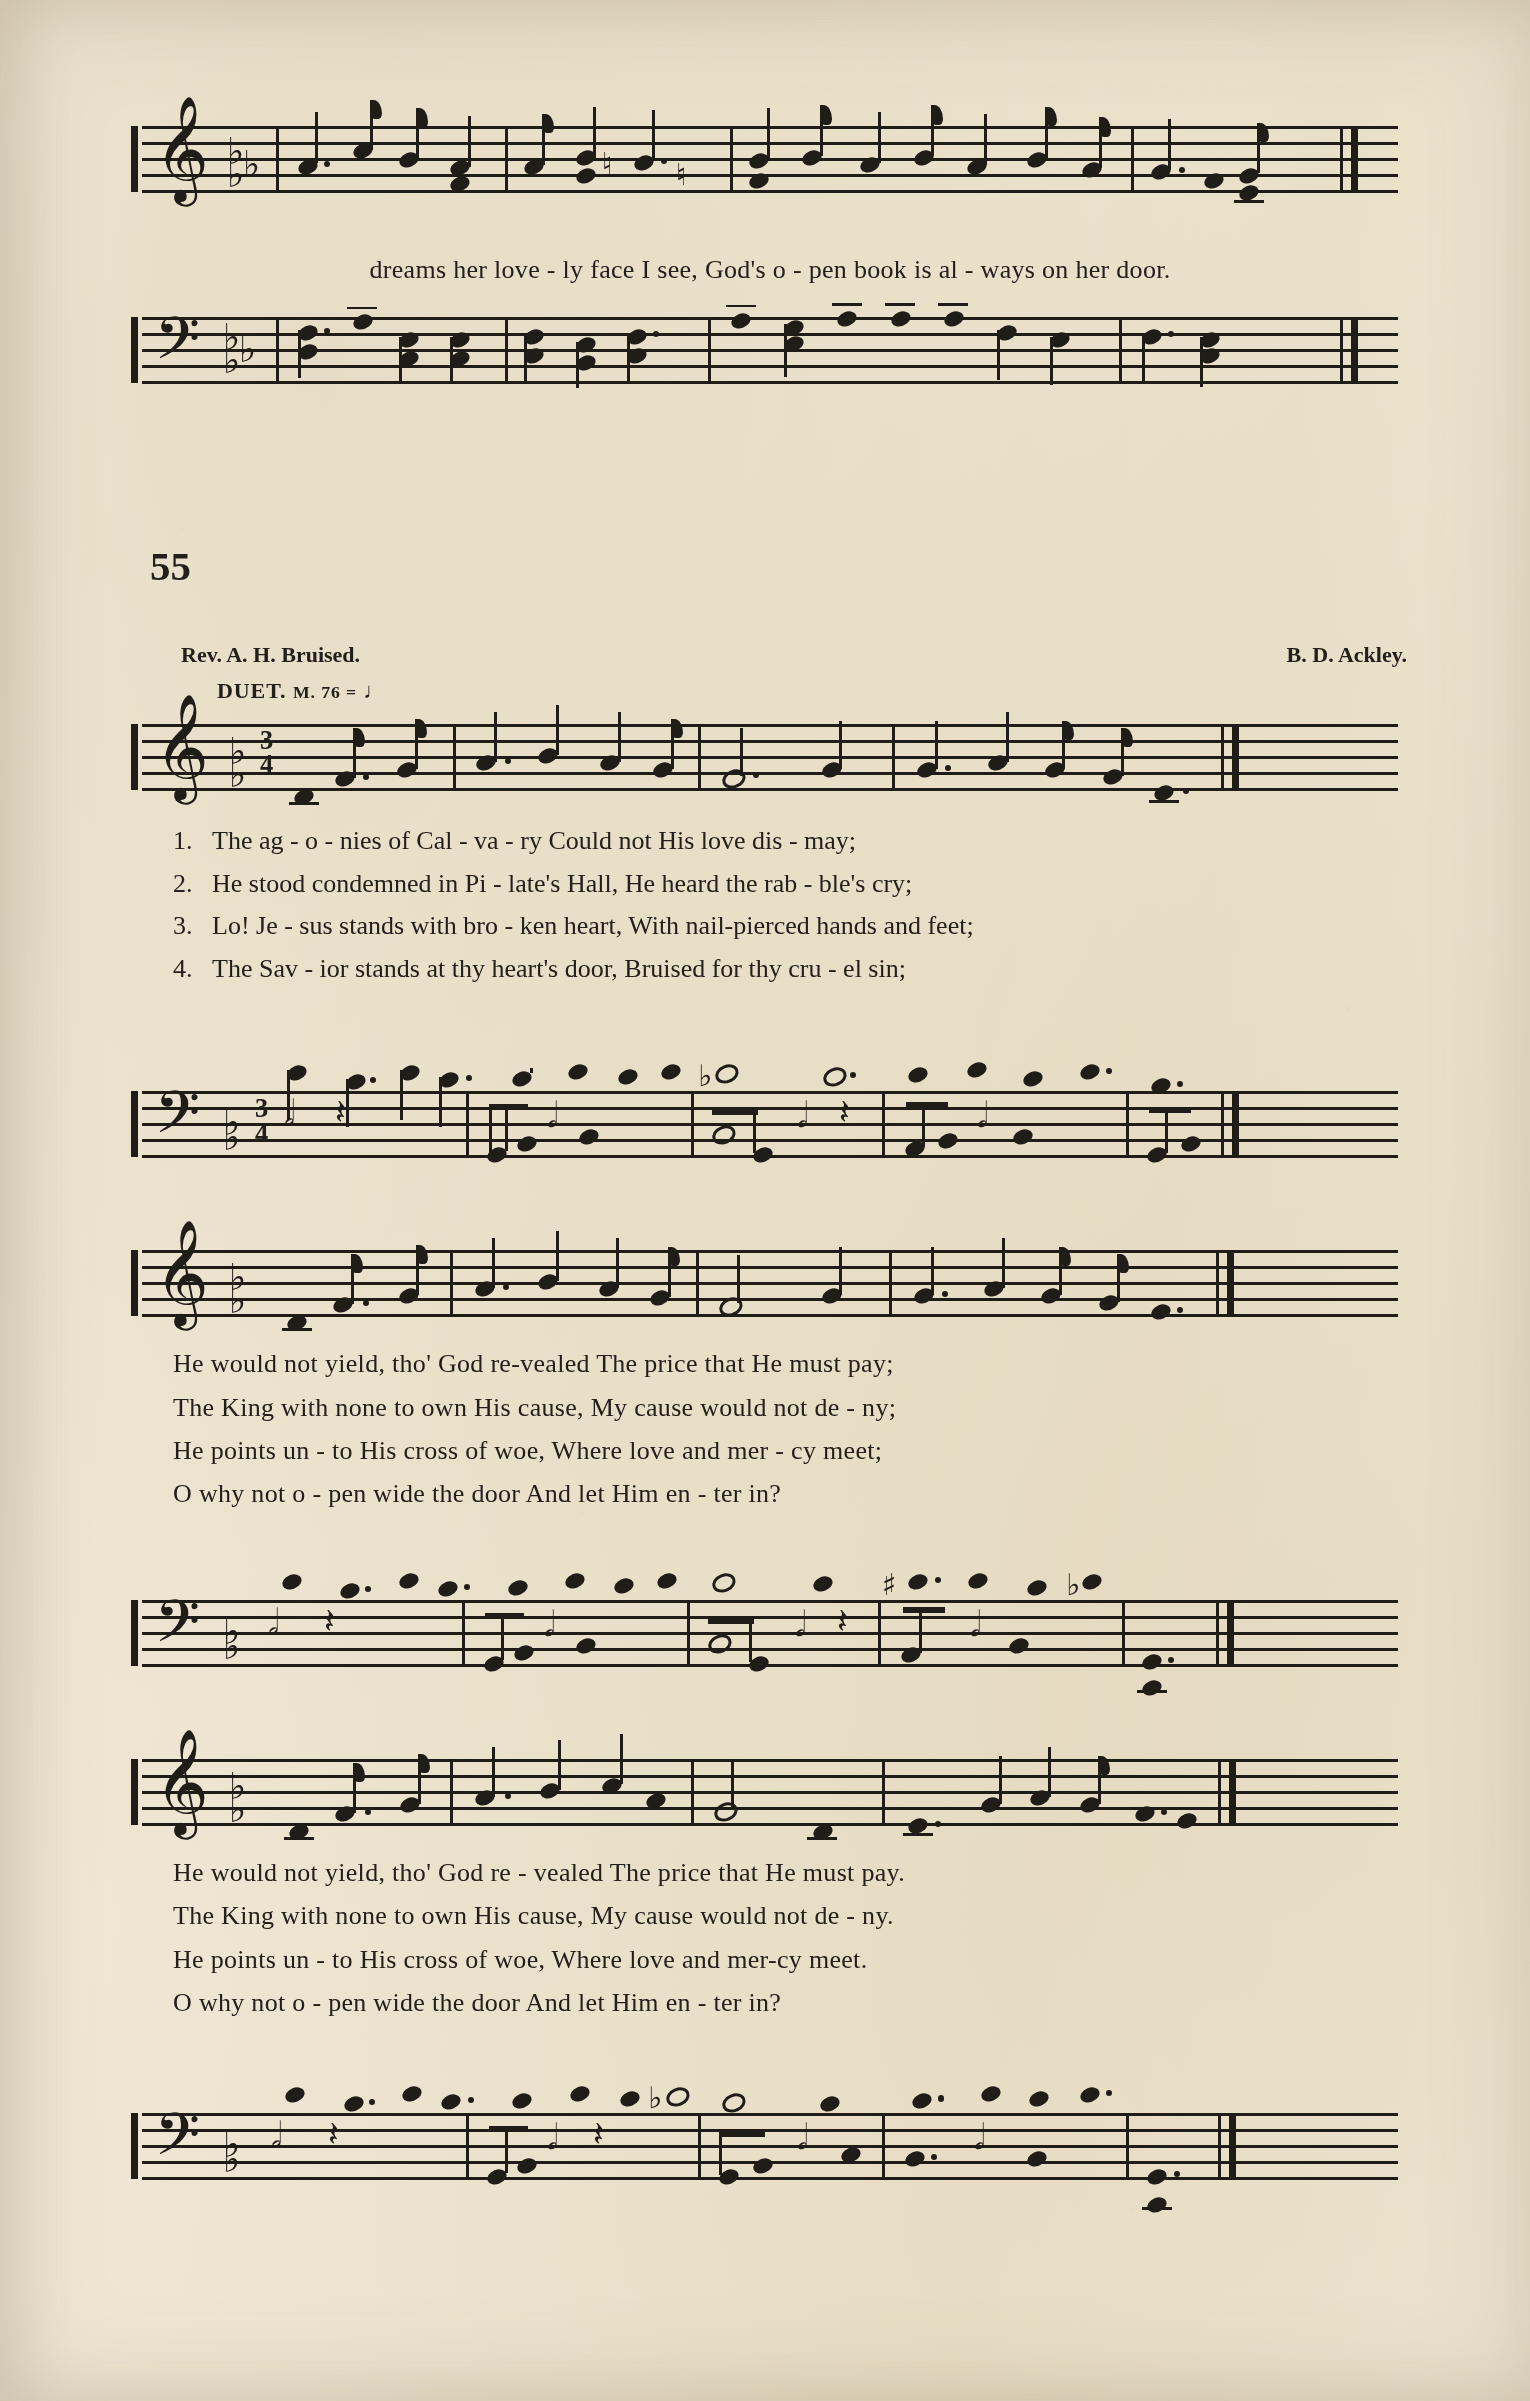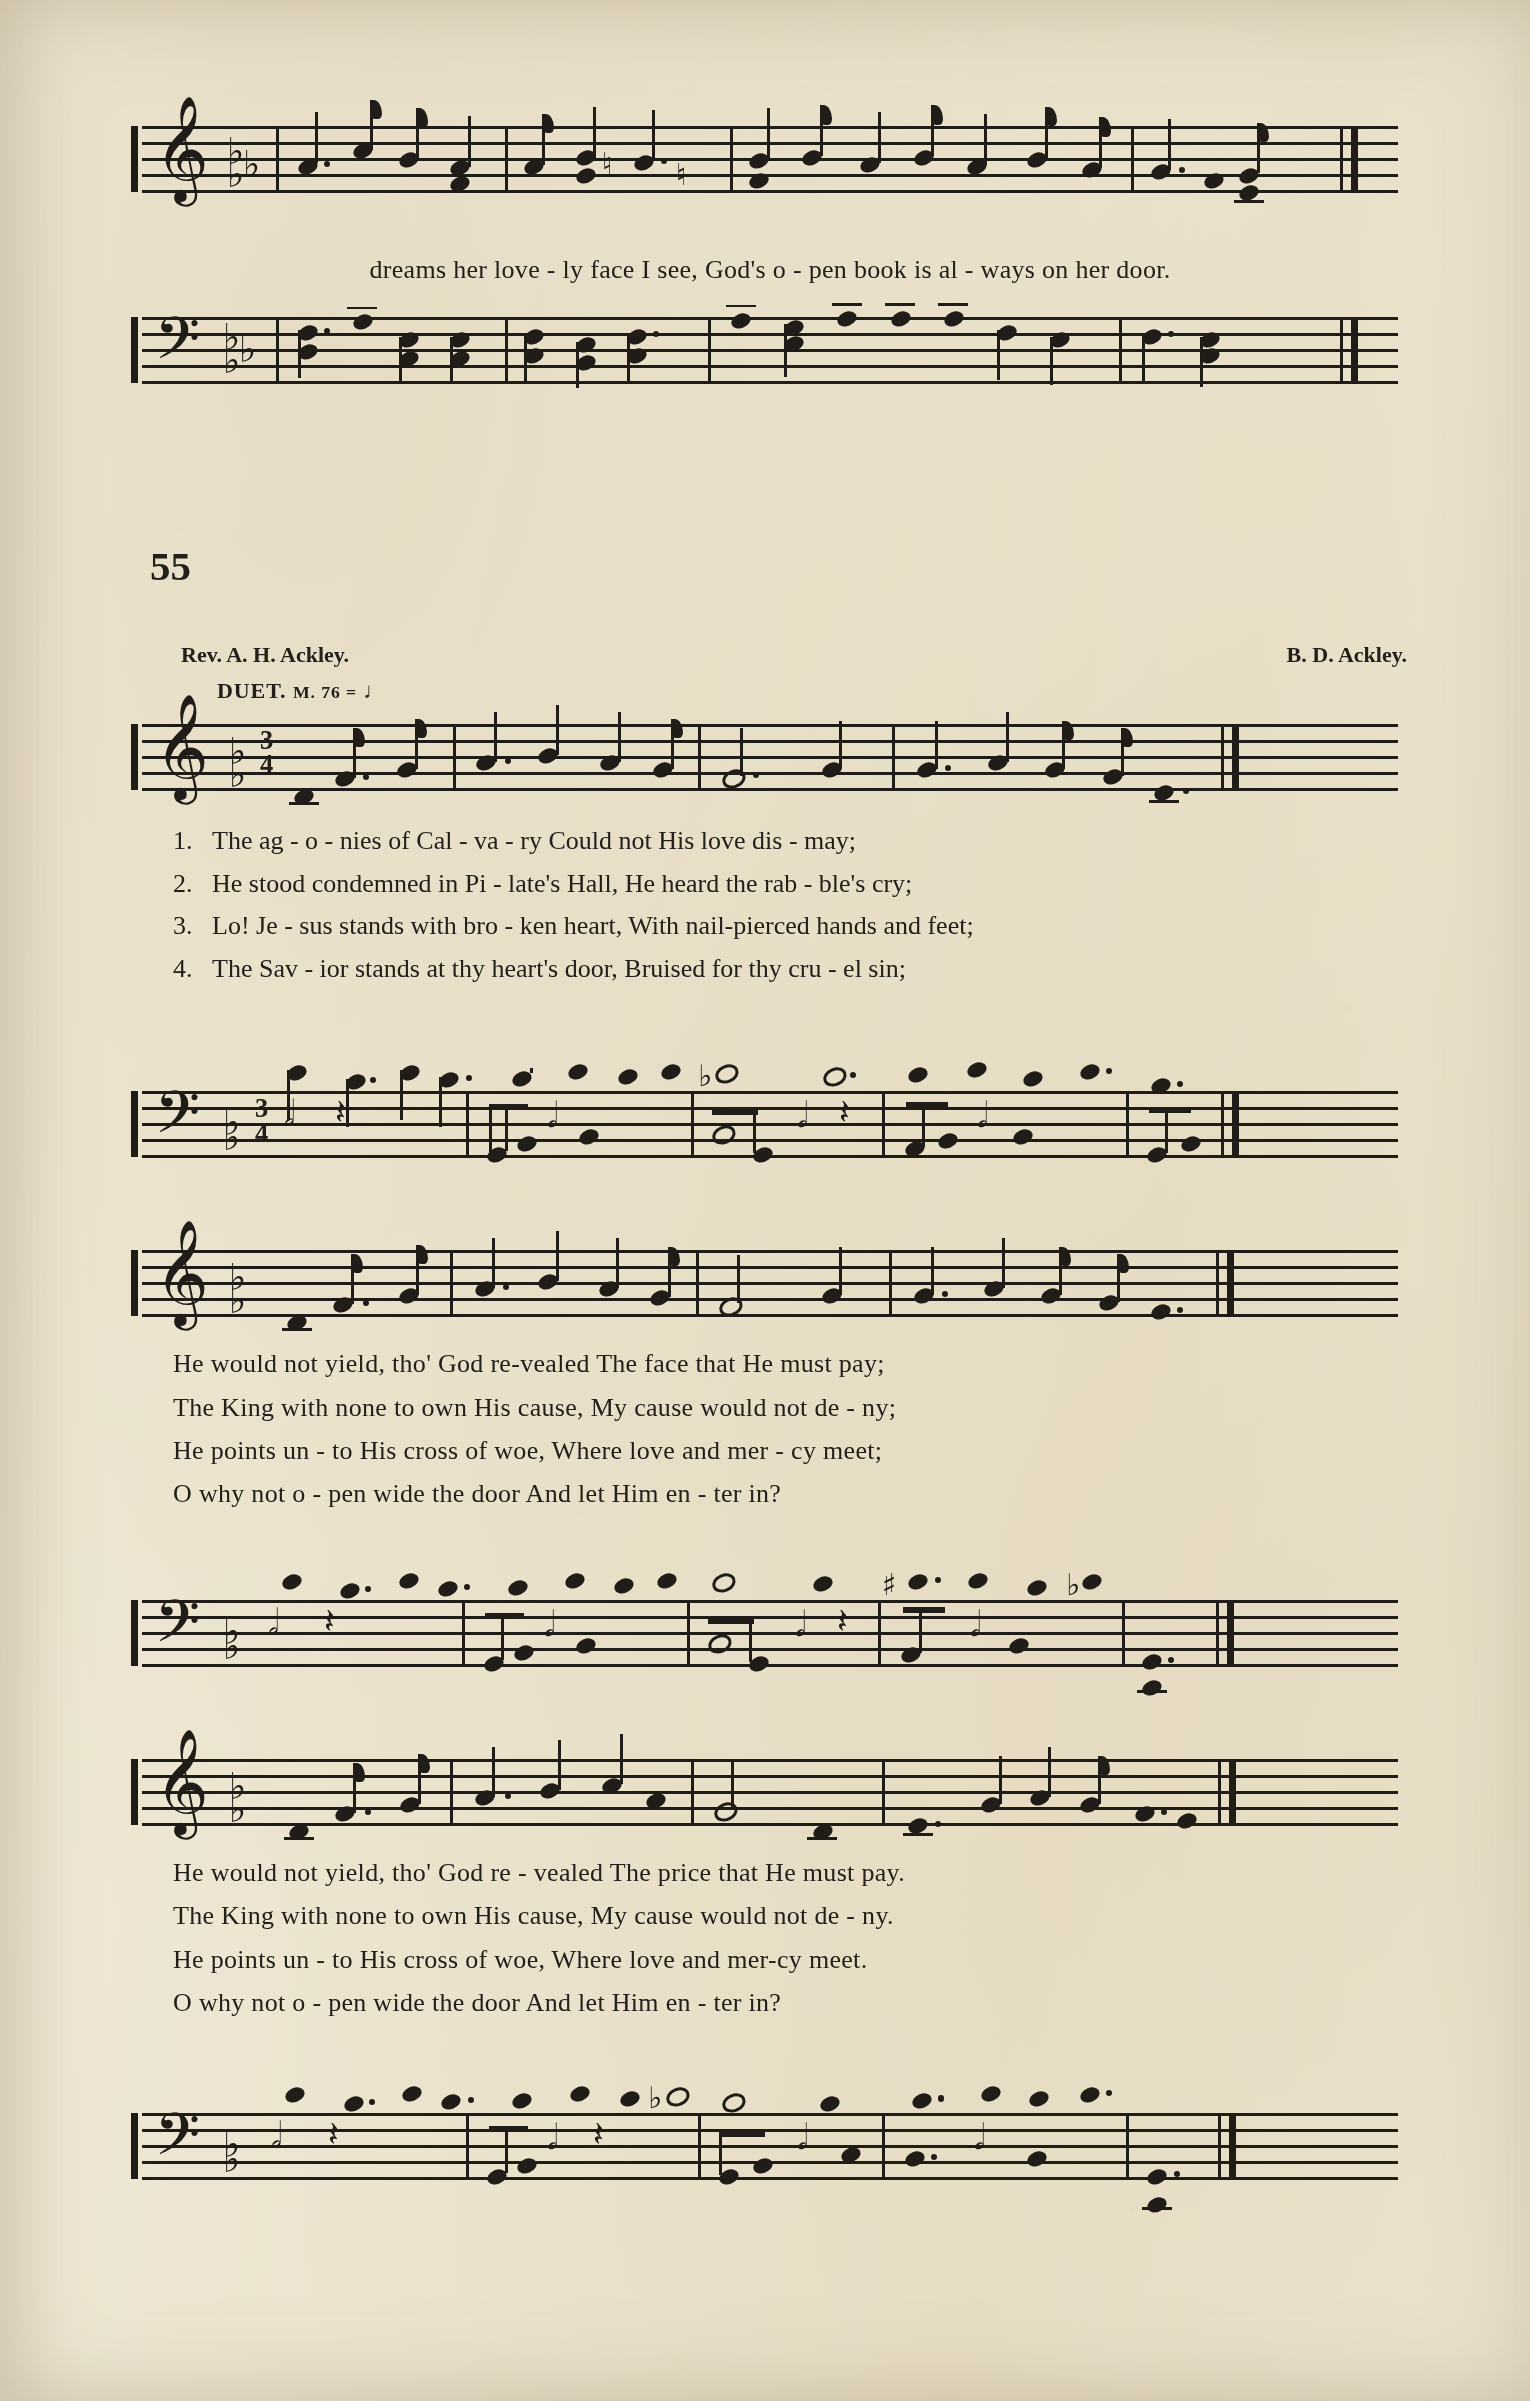--- a/index.html
+++ b/index.html
@@ -405,21 +405,21 @@
       <div class="dot" style="left:1026px; top:21px;"></div>
       <div class="note" style="left:1058px; top:23px;"></div>
       <div class="stem" style="left:1058px; top:26.5px; height:50px;"></div>
       <div class="note" style="left:1058px; top:39px;"></div>
       <div class="barline" style="left:1198px;"></div>
       <div class="barline thick" style="left:1209px;"></div>
     </div>
   </div>
 
   <div class="hymn-number">55</div>
-  <div class="byline-left">Rev. A. H. Ackley.</div>
+  <div class="byline-left">Rev. A. H. Bruised.</div>
   <div class="byline-right">B. D. Ackley.</div>
   <div class="tempo-mark">
     <span>DUET.</span>
     <span class="small">M. 76 =</span>
     <span>♩</span>
   </div>
 
   <div class="system" style="top:717px;">
     <div class="staff">
       <div class="line l1"></div>
@@ -648,21 +648,21 @@
       <div class="stem" style="left:975px; top:10.6px; height:48px;"></div>
       <div class="flag" style="left:975px; top:10.6px;"></div>
       <div class="note" style="left:1009px; top:62px;"></div>
       <div class="dot" style="left:1035px; top:64px;"></div>
 
       <div class="barline" style="left:1074px;"></div>
       <div class="barline thick" style="left:1085px;"></div>
     </div>
   </div>
 
-  <div class="lyric-line" style="top:1349px;">He  would not yield,  tho' God re-vealed    The    face  that  He must pay;</div>
+  <div class="lyric-line" style="top:1349px;">He  would not yield,  tho' God re-vealed    The    price  that  He must pay;</div>
   <div class="lyric-line" style="top:1393px;">The King  with none   to  own His cause,    My    cause would not  de - ny;</div>
   <div class="lyric-line" style="top:1436px;">He points  un - to    His cross  of  woe,    Where love  and  mer - cy  meet;</div>
   <div class="lyric-line" style="top:1479px;">O    why   not   o - pen wide the  door    And    let   Him  en - ter  in?</div>
 
   <div class="system" style="top:1593px;">
     <div class="staff">
       <div class="line l1"></div>
         <div class="line l2"></div>
         <div class="line l3"></div>
         <div class="line l4"></div>

